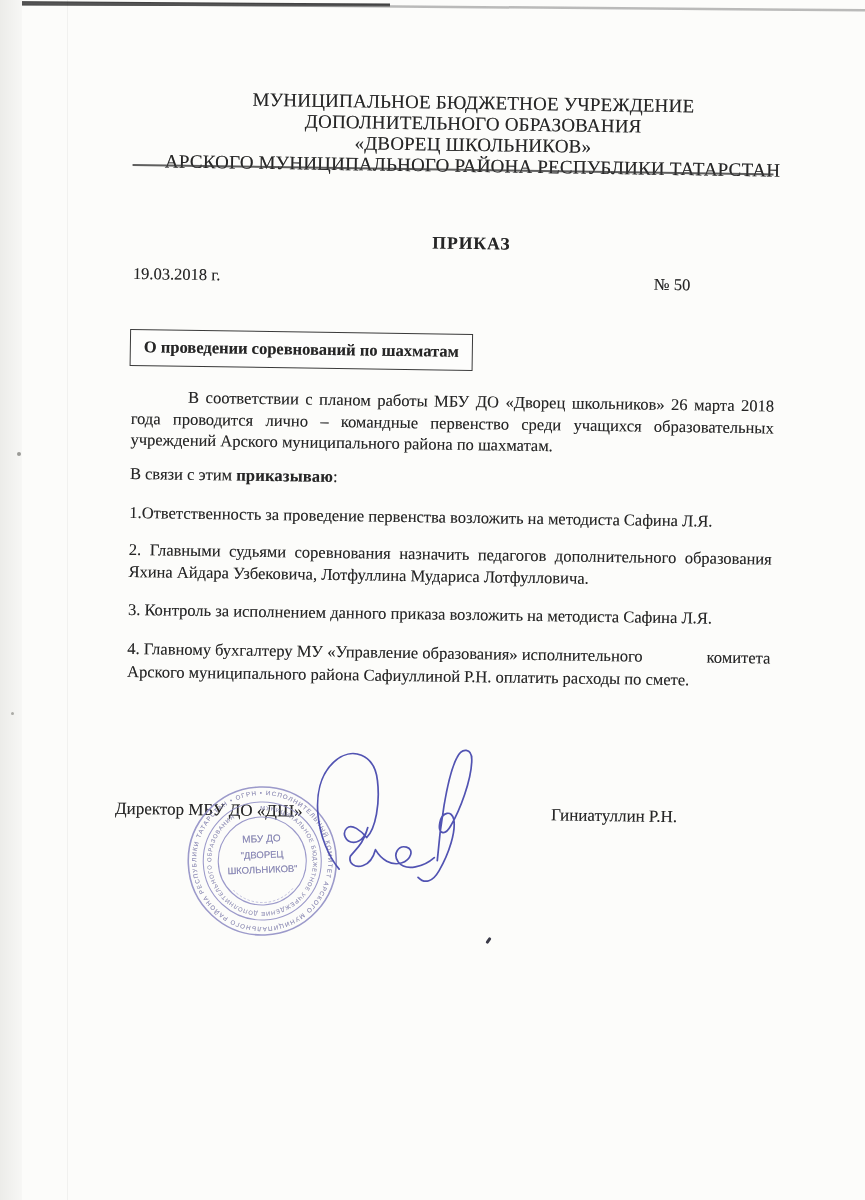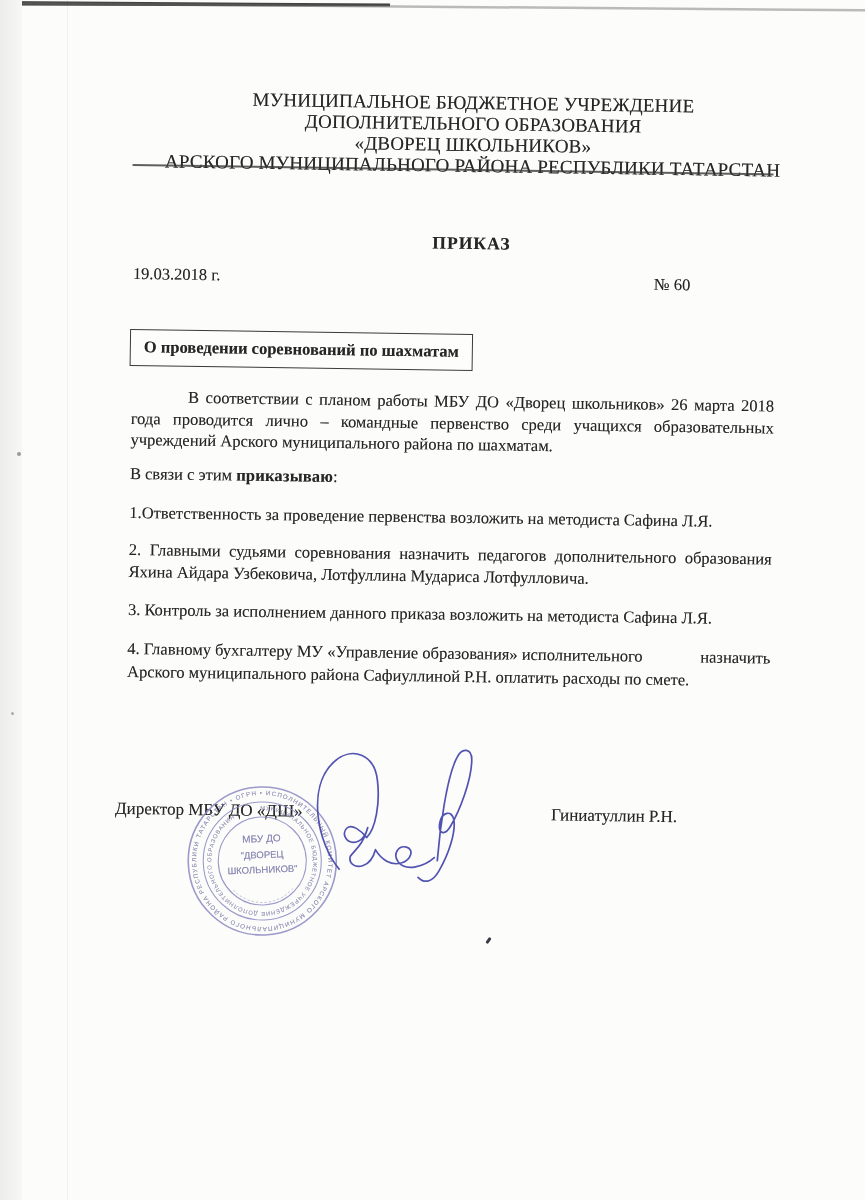--- a/index.html
+++ b/index.html
@@ -70,21 +70,21 @@
     <div class="hline">МУНИЦИПАЛЬНОЕ БЮДЖЕТНОЕ УЧРЕЖДЕНИЕ</div>
     <div class="hline">ДОПОЛНИТЕЛЬНОГО ОБРАЗОВАНИЯ</div>
     <div class="hline">«ДВОРЕЦ ШКОЛЬНИКОВ»</div>
     <div class="hline">АРСКОГО МУНИЦИПАЛЬНОГО РАЙОНА РЕСПУБЛИКИ ТАТАРСТАН</div>
   </div>
   <div class="abs underline"></div>
 
   <div class="abs title">ПРИКАЗ</div>
 
   <div class="abs date">19.03.2018 г.</div>
-  <div class="abs number">№ 60</div>
+  <div class="abs number">№ 50</div>
 
   <div class="abs subject-box">
     <span>О проведении соревнований по шахматам</span>
   </div>
 
   <div class="abs para intro">
     <div class="jl indent">В соответствии с планом работы МБУ ДО «Дворец школьников» 26 марта 2018</div>
     <div class="jl">года проводится лично – командные первенство среди учащихся образовательных</div>
     <div>учреждений Арского муниципального района по шахматам.</div>
   </div>
@@ -96,21 +96,21 @@
   <div class="abs para item2">
     <div class="jl">2. Главными судьями  соревнования назначить педагогов  дополнительного образования</div>
     <div>Яхина Айдара Узбековича, Лотфуллина Мудариса Лотфулловича.</div>
   </div>
 
   <div class="abs para item3">3. Контроль за исполнением данного приказа  возложить на методиста Сафина Л.Я.</div>
 
   <div class="abs para item4">
     <div class="split">
       <span>4. Главному бухгалтеру МУ «Управление образования» исполнительного</span>
-      <span>назначить</span>
+      <span>комитета</span>
     </div>
     <div>Арского муниципального района Сафиуллиной Р.Н. оплатить расходы по смете.</div>
   </div>
 
   <div class="abs sig-position">Директор МБУ ДО «ДШ»</div>
   <div class="abs sig-name">Гиниатуллин Р.Н.</div>
 
   <svg class="abs stamp-svg" width="170" height="170" viewBox="0 0 170 170" style="opacity:0.88;">
     <g transform="rotate(-3 85 85)">
       <circle class="stamp-stroke" cx="85" cy="85" r="74" stroke-width="1.6"></circle>

